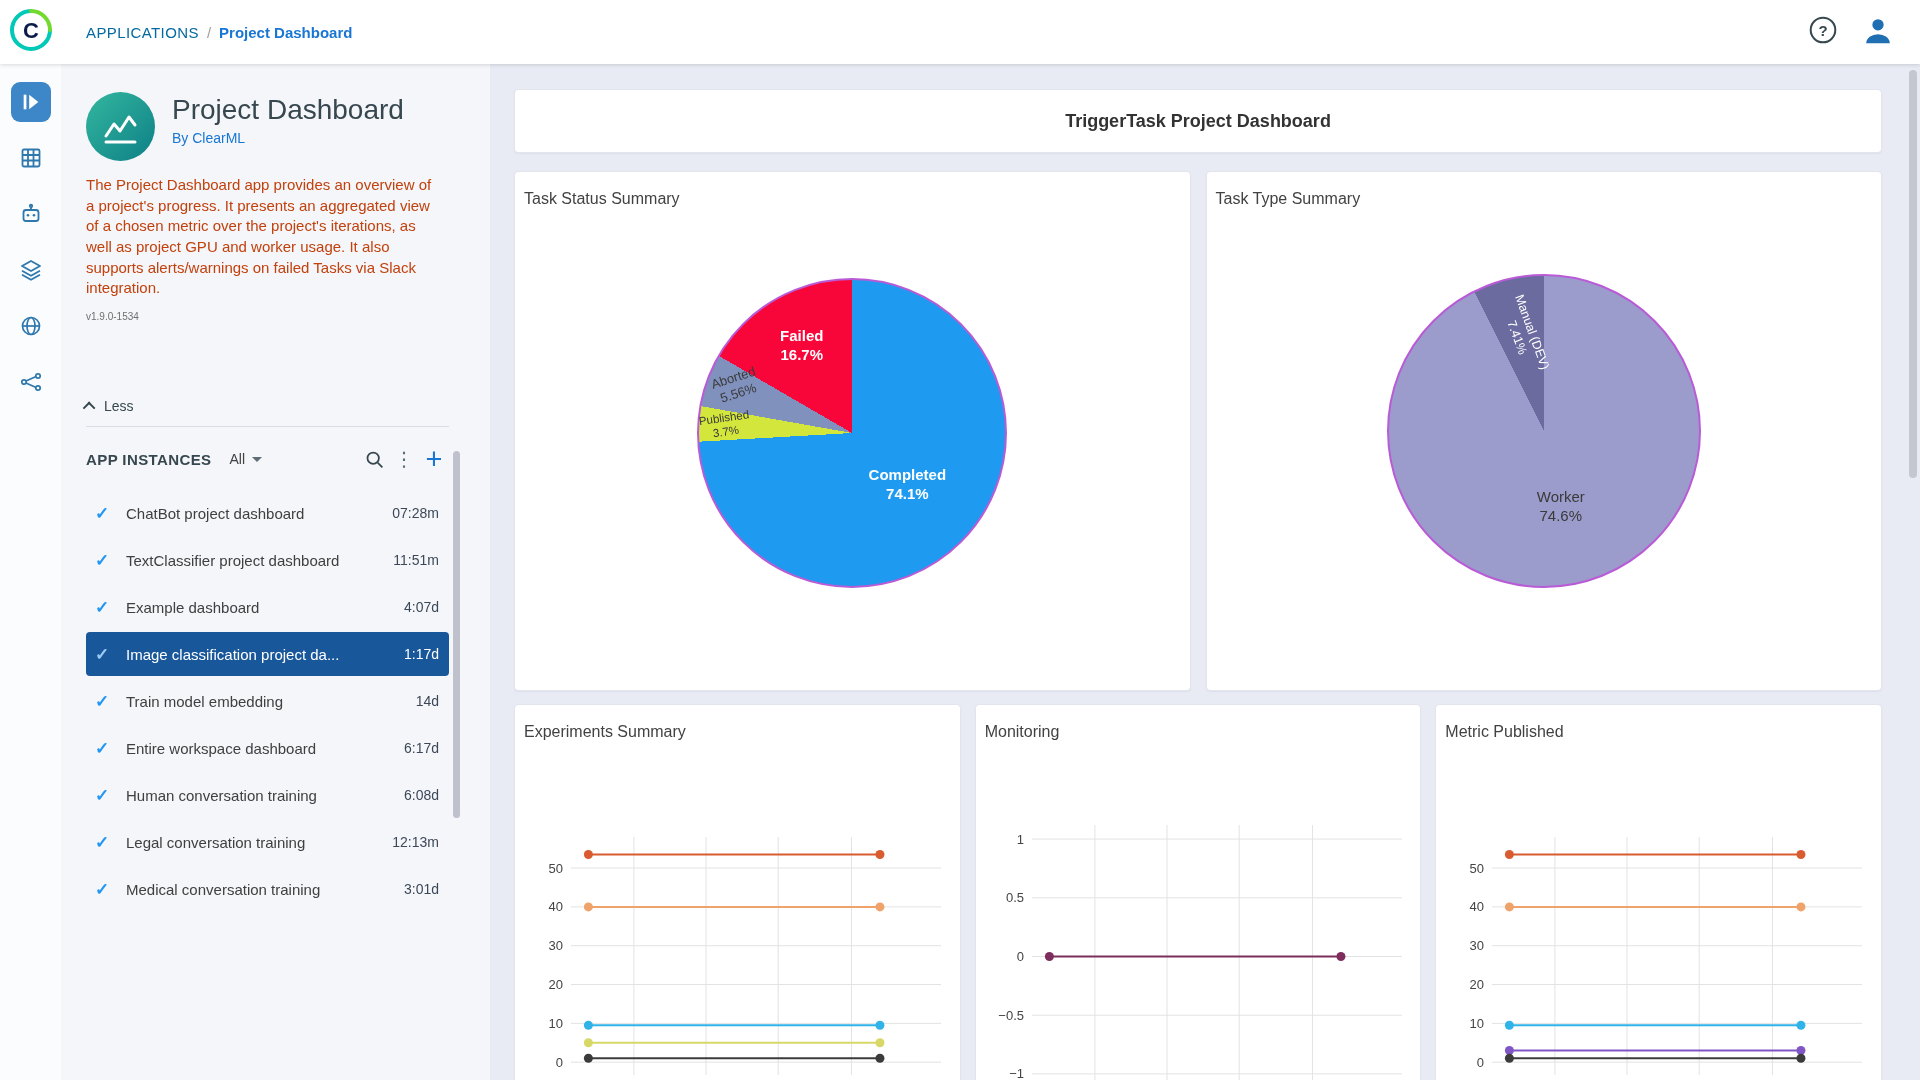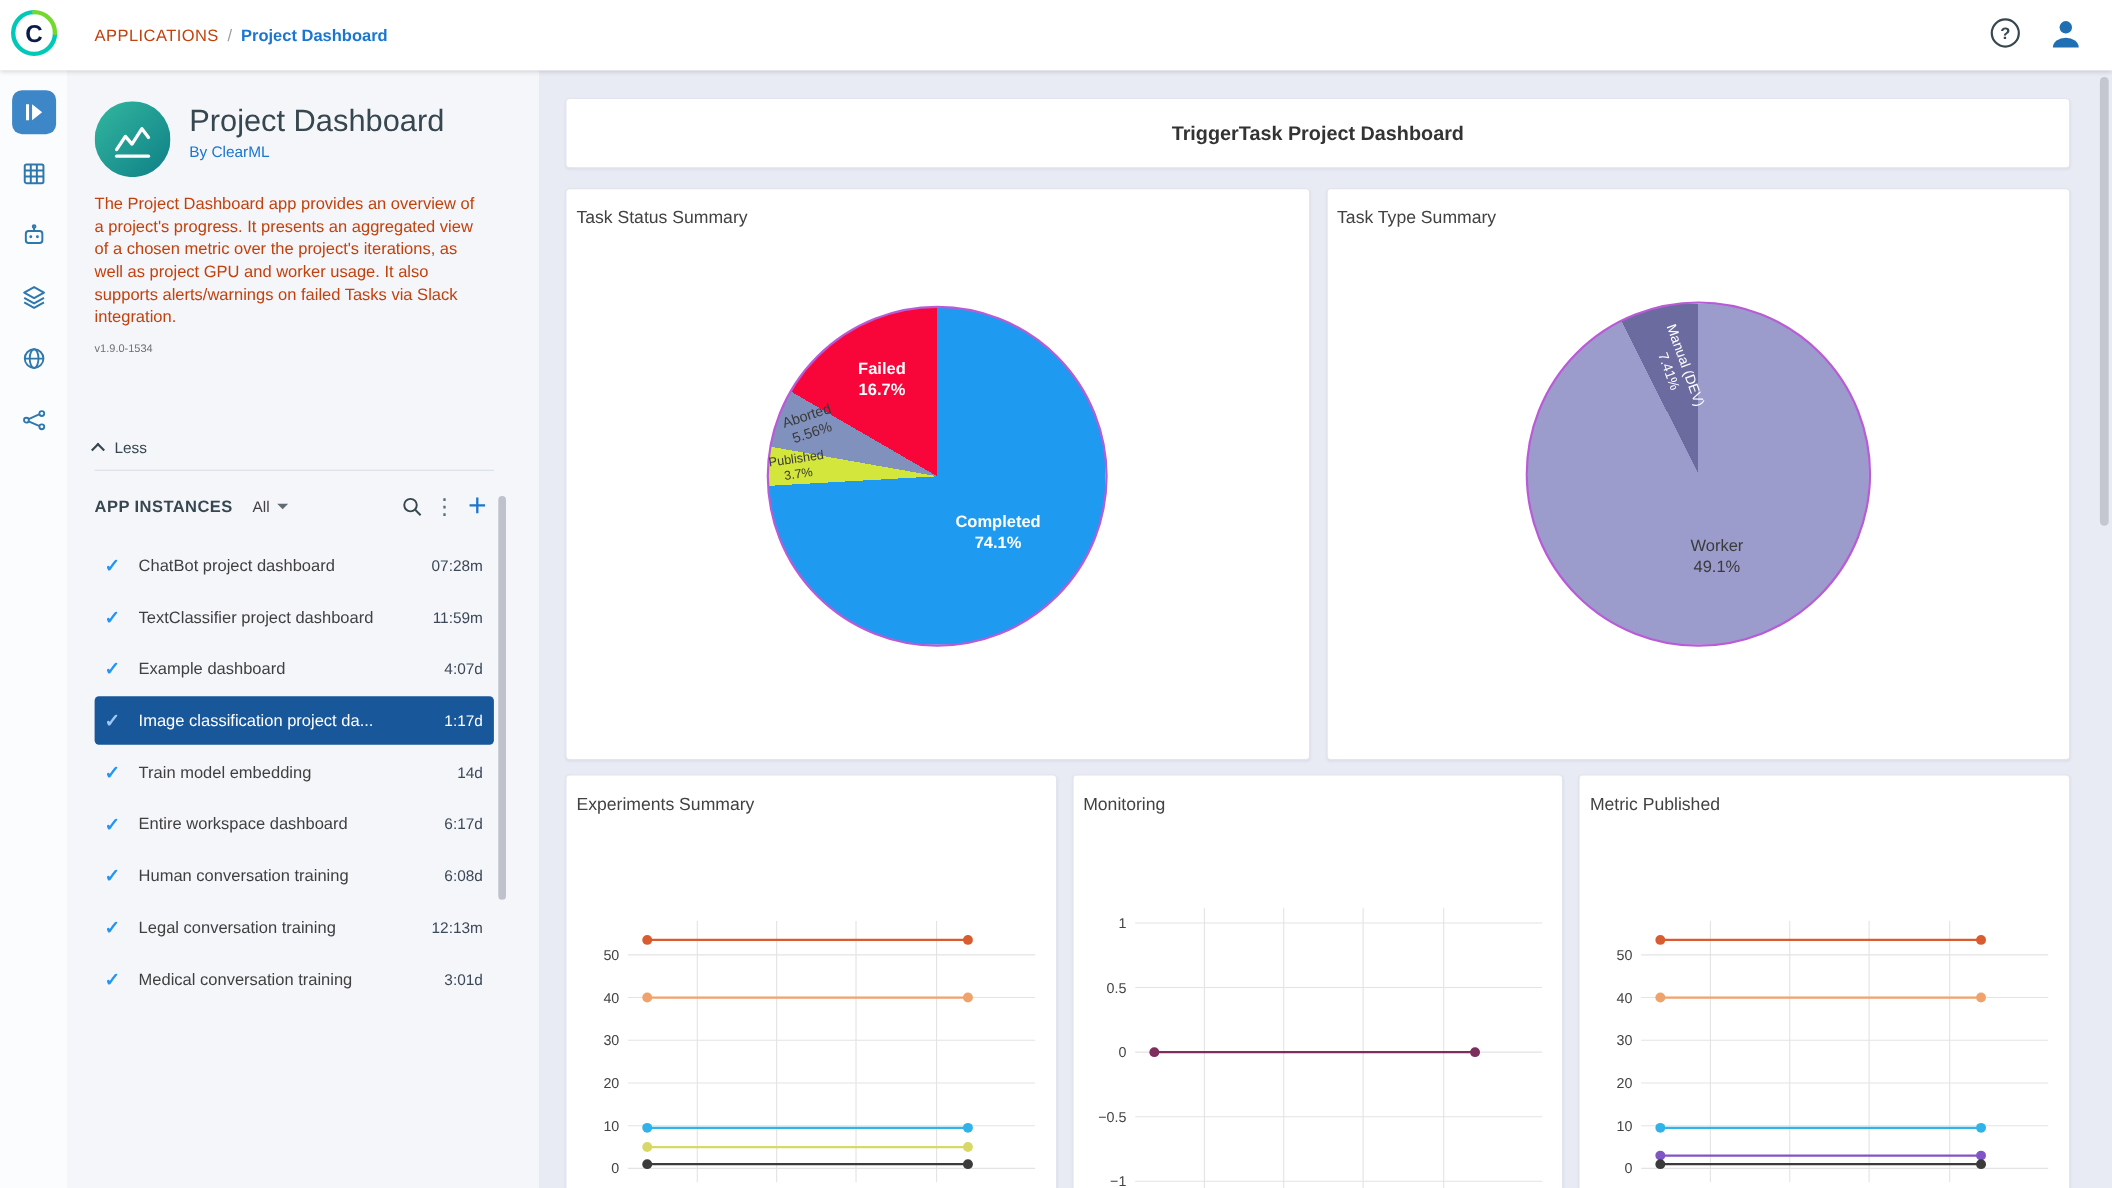--- a/index.html
+++ b/index.html
@@ -4,21 +4,21 @@
 <style>
   * { box-sizing: border-box; }
   html,body { margin:0; padding:0; width:1920px; height:1080px; overflow:hidden;
               font-family:"Liberation Sans", sans-serif; background:#e9ebf4; color:#37474f; }
 
   
   .topbar { position:absolute; left:0; top:0; width:1920px; height:64px; background:#fff;
             box-shadow:0 1px 4px rgba(0,0,0,.14); display:flex; align-items:center; z-index:20; }
   .logo-wrap { width:62px; display:flex; justify-content:center; }
   .breadcrumb { margin-left:24px; font-size:15px; display:flex; align-items:center; gap:8px; }
-  .breadcrumb .root { color:#c2410c; letter-spacing:.4px; cursor:pointer; }
+  .breadcrumb .root { color:#0369a1; letter-spacing:.4px; cursor:pointer; }
   .breadcrumb .sep { color:#9e9e9e; }
   .breadcrumb .current { color:#1976d2; font-weight:700; }
   .top-actions { margin-left:auto; margin-right:26px; display:flex; align-items:center; gap:24px; }
 
   
   .rail { position:absolute; left:0; top:64px; bottom:0; width:61px; background:#fbfcfe;
           display:flex; flex-direction:column; align-items:center; padding-top:18px; }
   .rail-item { width:40px; height:40px; margin-bottom:16px; border-radius:9px;
                display:flex; align-items:center; justify-content:center; cursor:pointer; }
   .rail-item.active { background:#3d87c8; }
@@ -205,21 +205,21 @@
   </div>
   <div class="inst-list" id="instances-list">
       <div class="inst-row">
         <span class="check">✓</span>
         <span class="inst-label">ChatBot project dashboard</span>
         <span class="inst-time">07:28m</span>
       </div>
       <div class="inst-row">
         <span class="check">✓</span>
         <span class="inst-label">TextClassifier project dashboard</span>
-        <span class="inst-time">11:59m</span>
+        <span class="inst-time">11:51m</span>
       </div>
       <div class="inst-row">
         <span class="check">✓</span>
         <span class="inst-label">Example dashboard</span>
         <span class="inst-time">4:07d</span>
       </div>
       <div class="inst-row selected">
         <span class="check">✓</span>
         <span class="inst-label">Image classification project da...</span>
         <span class="inst-time">1:17d</span>
@@ -278,21 +278,21 @@
             <div>Failed</div>
             <div>16.7%</div>
           </div>
         </div>
     </div>
     <div class="card pie-card">
       <div class="card-title">Task Type Summary</div>
       <div class="pie" style="width: 314px; height: 314px; margin: 66px auto 0px; background: conic-gradient(rgb(155, 156, 203) 0deg, rgb(155, 156, 203) 333.36deg, rgb(107, 107, 160) 333.36deg, rgb(107, 107, 160) 360deg); border-color: rgb(185, 91, 214);">
           <div class="pie-label" style="left: 55.5%; top: 74.5%; color: rgb(58, 58, 58); font-size: 15px; font-weight: 400; transform: translate(-50%, -50%) rotate(0deg);">
             <div>Worker</div>
-            <div>49.1%</div>
+            <div>74.6%</div>
           </div>
           <div class="pie-label" style="left: 43.5%; top: 19%; color: rgb(255, 255, 255); font-size: 12.5px; font-weight: 400; transform: translate(-50%, -50%) rotate(70deg);">
             <div>Manual (DEV)</div>
             <div>7.41%</div>
           </div>
         </div>
     </div>
   </div>
 
   <div class="row charts">

